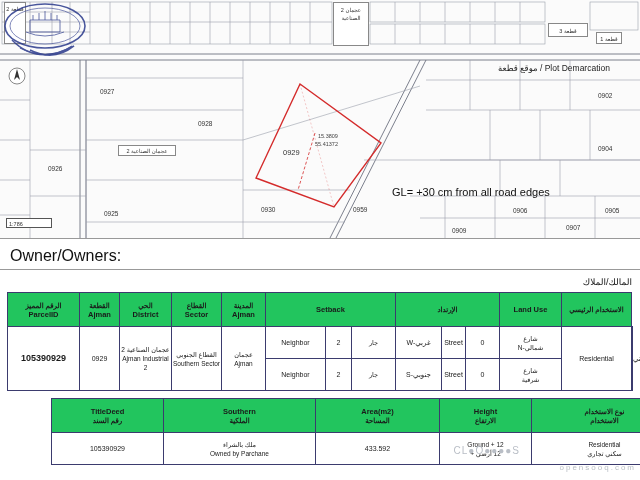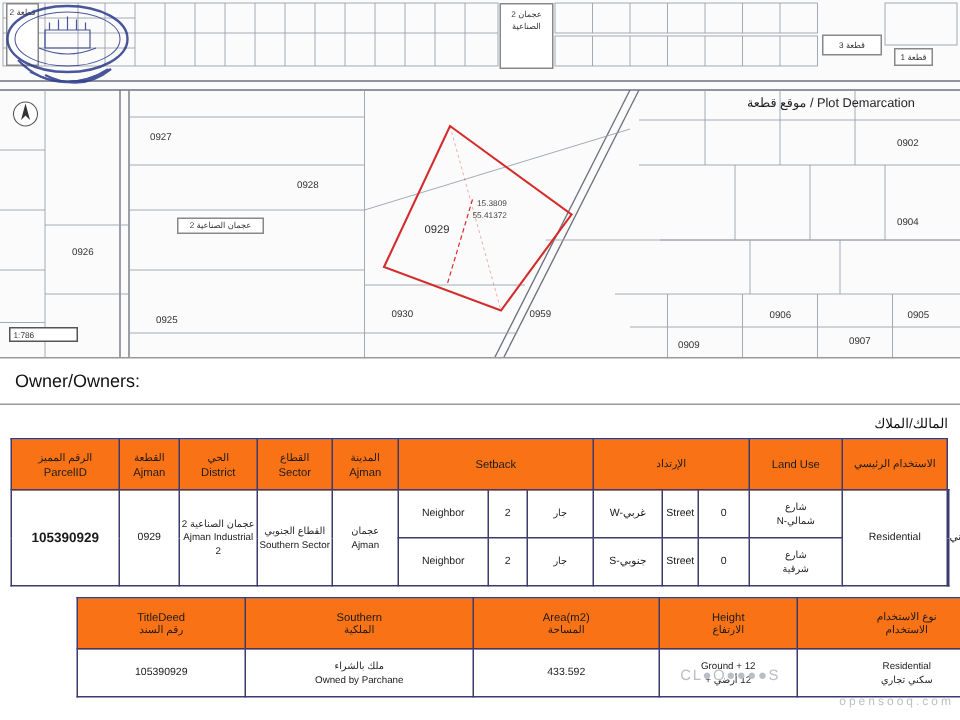--- a/index.html
+++ b/index.html
@@ -80,42 +80,42 @@
     position:absolute;font-size:5.5px;color:#444;white-space:nowrap;
   }
 
   
   .owner-bar{
     position:absolute;left:0;top:238px;width:640px;height:30px;
     border-top:1px solid #999;border-bottom:1px solid #999;
     background:#fff;
   }
   .owner-left{
-    position:absolute;left:10px;top:8px;font-size:12px;color:#111;
+    position:absolute;left:10px;top:8px;font-size:16px;color:#111;
   }
   .owner-right{
     position:absolute;right:8px;top:7px;font-size:9px;color:#111;direction:rtl;margin-top:31px;
   }
 
   
   .tbl{
     position:absolute;left:7px;width:626px;
     border-collapse:collapse;
     table-layout:fixed;
     background:#fff;
   }
   .tbl td,.tbl th{
     border:1px solid #3b3b6e;
     font-size:7px;color:#1a1a1a;
     text-align:center;vertical-align:middle;
     padding:1px 1px;
     font-weight:normal;
     line-height:9px;
   }
-  .tbl th{background:#f97316;font-size:7.5px;}
+  .tbl th{background:#22c55e;font-size:7.5px;font-weight:bold;}
   .tbl .hdr-ar{display:block;font-size:7px;direction:rtl;}
   .tbl .hdr-en{display:block;font-size:7.5px;}
   .tbl .bigid{font-size:9px;font-weight:bold;}
   .tbl .val-ar{display:block;direction:rtl;font-size:6.5px;}
   .tbl .val-en{display:block;font-size:6.5px;}
 
   #tbl1{top:292px;}
   #tbl2{top:398px;margin-left:44px;}
 
   .row-h{height:34px;}
@@ -234,20 +234,21 @@
     <div class="plotlabel" style="left:452px;top:227px">0909</div>
     <div class="plotlabel" style="left:513px;top:207px">0906</div>
     <div class="plotlabel" style="left:605px;top:207px">0905</div>
     <div class="plotlabel" style="left:566px;top:224px">0907</div>
     <div class="plotlabel" style="left:598px;top:92px">0902</div>
     <div class="plotlabel" style="left:598px;top:145px">0904</div>
 
     <div class="dim-text" style="left:318px;top:133px">15.3809</div>
     <div class="dim-text" style="left:315px;top:141px">55.41372</div>
 
+    <div class="gl-note">GL= +30 cm from  all road edges</div>
     <div class="demarc">موقع قطعة / Plot Demarcation</div>
 
     <svg class="seal" viewBox="0 0 90 62">
       <ellipse cx="45" cy="26" rx="40" ry="22" fill="none" stroke="#2b3a8c" stroke-width="1.6"></ellipse>
       <ellipse cx="45" cy="26" rx="35" ry="18" fill="none" stroke="#2b3a8c" stroke-width="0.7"></ellipse>
       <path d="M30 20 h30 v12 h-30 z" fill="none" stroke="#2b3a8c" stroke-width="0.8"></path>
       <path d="M33 20 v-5 M39 20 v-7 M45 20 v-9 M51 20 v-7 M57 20 v-5" stroke="#2b3a8c" stroke-width="0.8"></path>
       <path d="M26 32 q19 8 38 0" fill="none" stroke="#2b3a8c" stroke-width="0.8"></path>
       <path d="M12 40 q25 26 62 6 q-20 16 -44 4" fill="none" stroke="#2b3a8c" stroke-width="1.5"></path>
       <path d="M20 48 q28 14 52 -2" fill="none" stroke="#2b3a8c" stroke-width="1.2"></path>

